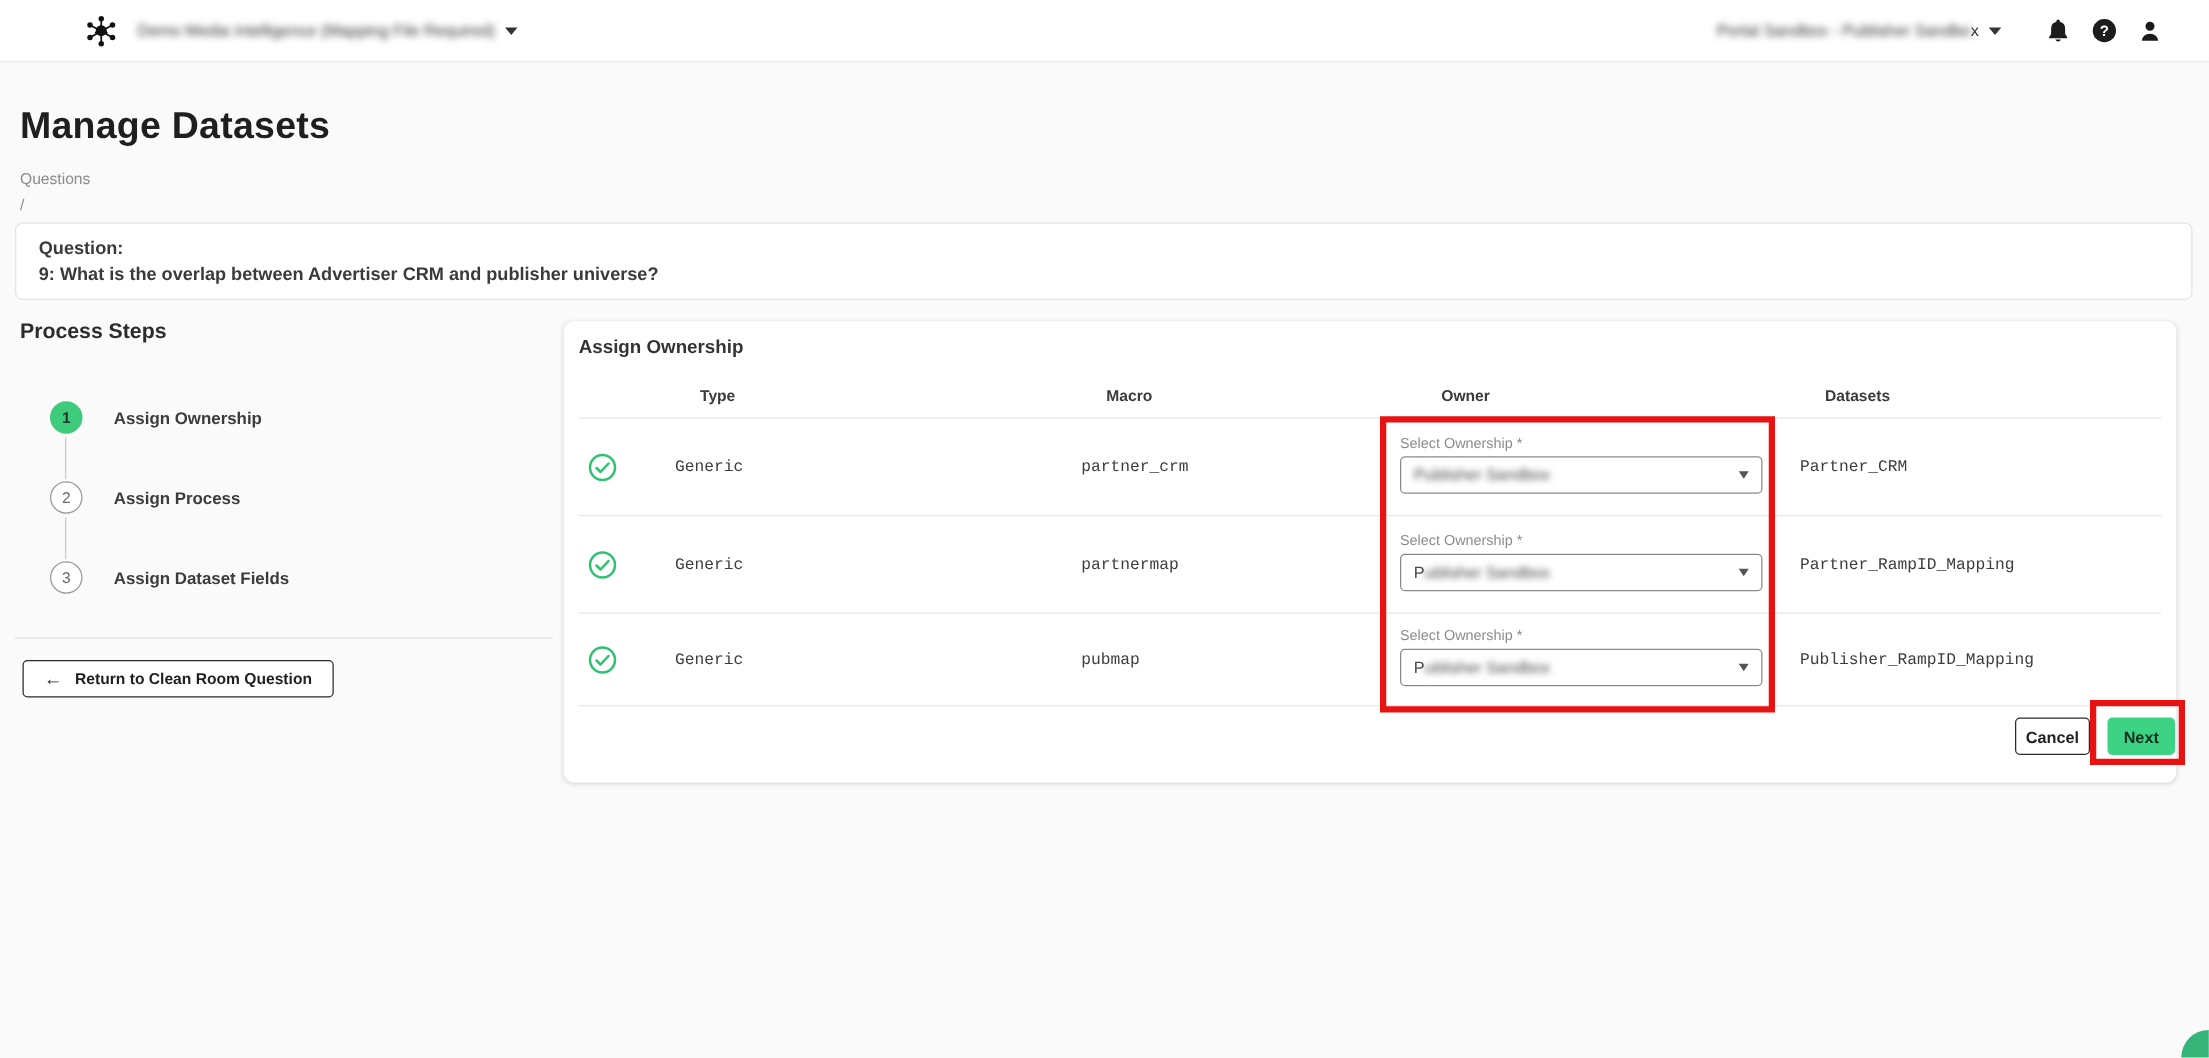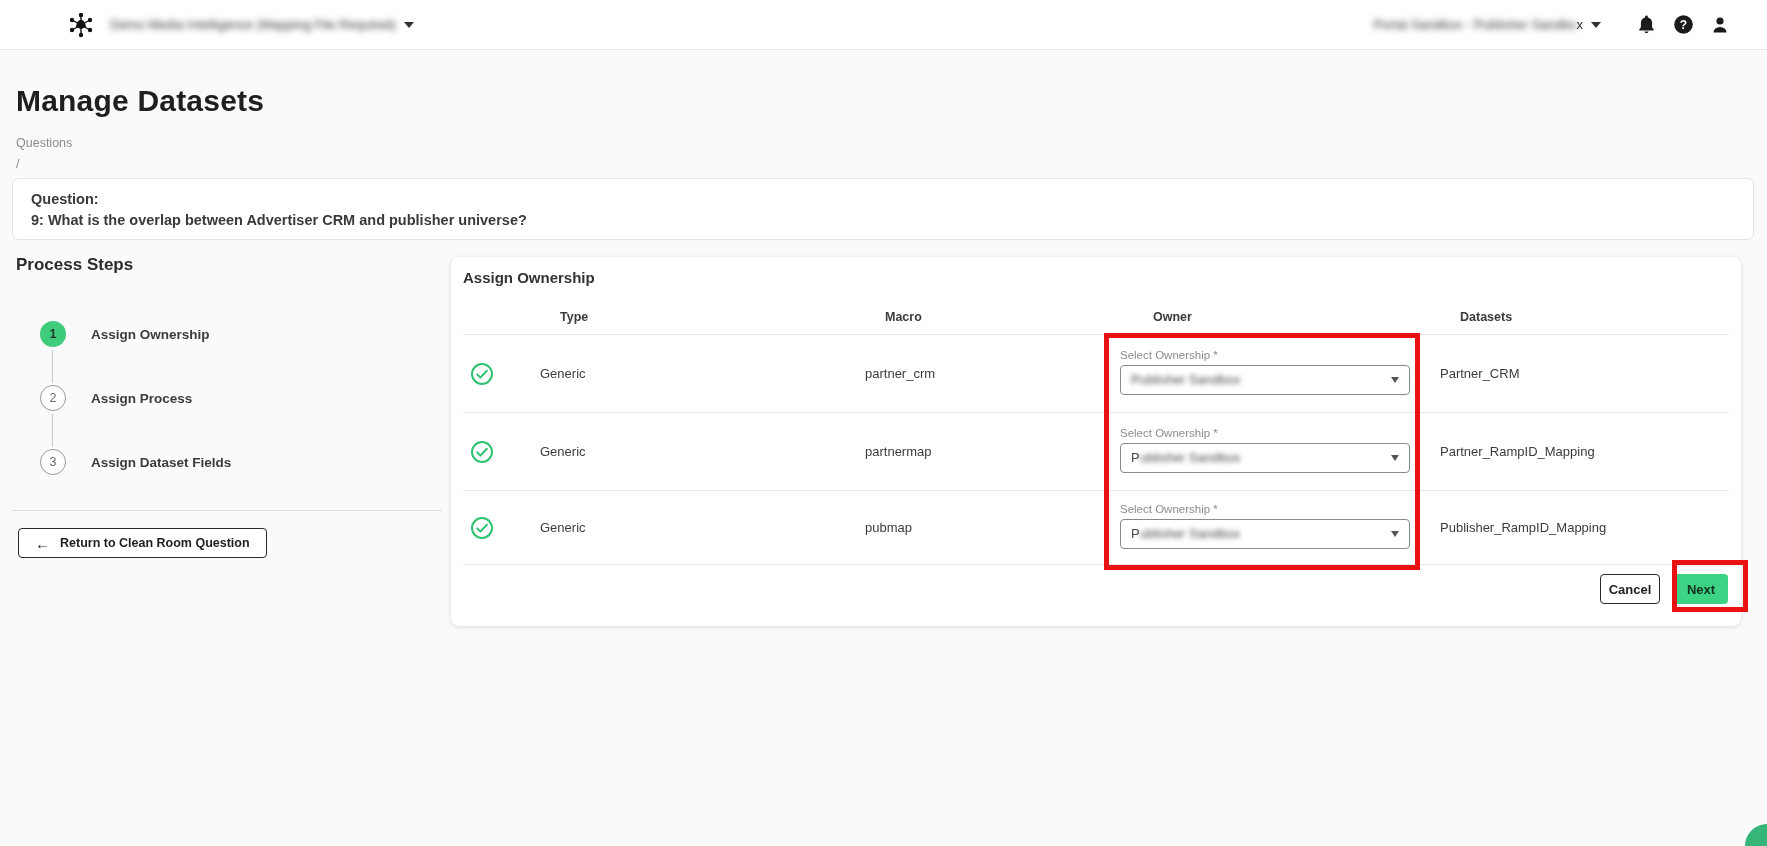--- a/index.html
+++ b/index.html
@@ -48,30 +48,30 @@
   
   .panel { position:absolute; left:451px; top:257px; width:1290px; height:369px; background:#fff;
            border-radius:8px; box-shadow:0 1px 4px rgba(0,0,0,.14); padding:12px 0 0 0; }
   .panel-title { font-size:15px; font-weight:700; color:#333; padding:0 0 0 12px; height:30px; }
   .tgrid { display:grid; grid-template-columns:77px 325px 255px 320px auto; align-items:center; margin:0 12px; }
   .thead { height:36px; border-bottom:1px solid #e8e8e8; }
   .th { font-size:12.5px; font-weight:700; color:#3b3b3b;margin-left:20px; }
   .trow { border-bottom:1px solid #e8e8e8; }
   .trow.r1, .trow.r2 { height:78px; }
   .trow.r3 { height:74px; }
-  .td { font-size:13px; color:#3c3c3c; }
+  .td { font-size:13px; color:#3c3c3c;font-family:Liberation Mono, monospace; }
   .check-wrap { width:24px; height:24px; }
   .owner-cell { display:flex; flex-direction:column; gap:4px; transform:translateY(-2px); }
   .owner-label { font-size:11.5px; color:#8c8c8c; }
   .select-box { width:290px; height:30px; border:1.5px solid #8a8a8a; border-radius:4px; background:#fff;
                 display:flex; align-items:center; justify-content:space-between; padding:0 10px; cursor:pointer; }
   .select-value { font-size:13px; color:#4a4a4a; display:flex; align-items:center; }
   .select-caret { width:0; height:0; border-left:4.5px solid transparent; border-right:4.5px solid transparent;
                   border-top:6px solid #555; }
-  .panel-footer { display:flex; justify-content:flex-end; align-items:flex-start; gap:14px; padding:9px 13px 0 0; }
+  .panel-footer { display:flex; justify-content:flex-end; align-items:flex-start; gap:14px; padding:9px 1px 0 0; }
   .btn { height:30px; border-radius:4px; font-size:13px; font-weight:600; cursor:pointer;
          display:flex; align-items:center; justify-content:center; font-family:"Liberation Sans",sans-serif; }
   .btn-cancel { width:60px; background:#fff; border:1.5px solid #2a2a2a; color:#1f1f1f; }
   .btn-next { width:54px; background:#3dd385; border:none; color:#11301f; font-weight:700; }
 
   
   .red-box { position:absolute; border:5px solid #e81212; pointer-events:none; z-index:10; }
   .red-box.owner-col { left:1104px; top:333px; width:316px; height:237px; }
   .red-box.next-btn { left:1672px; top:560px; width:76px; height:52px; }
 

